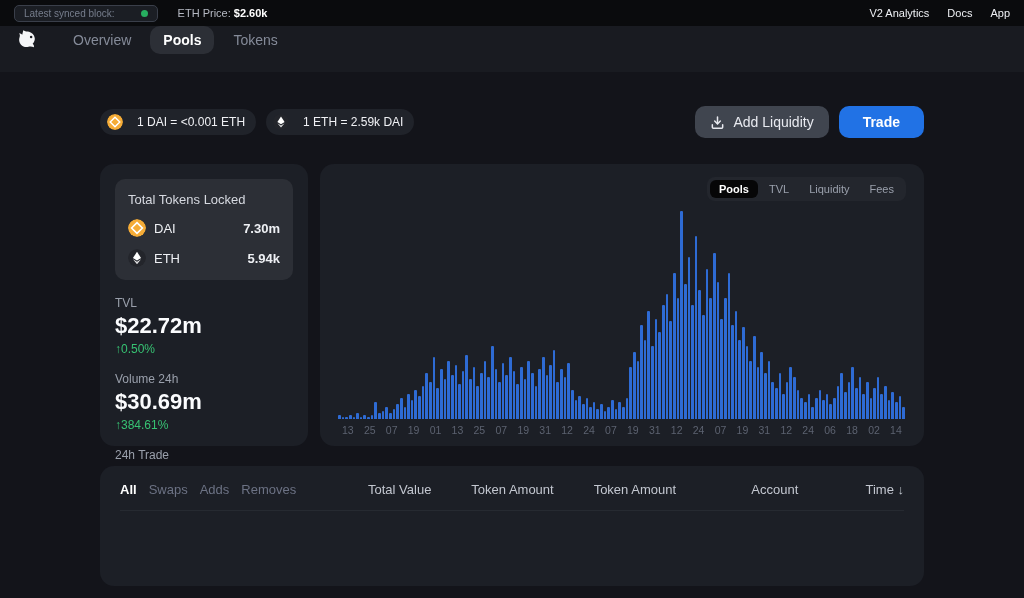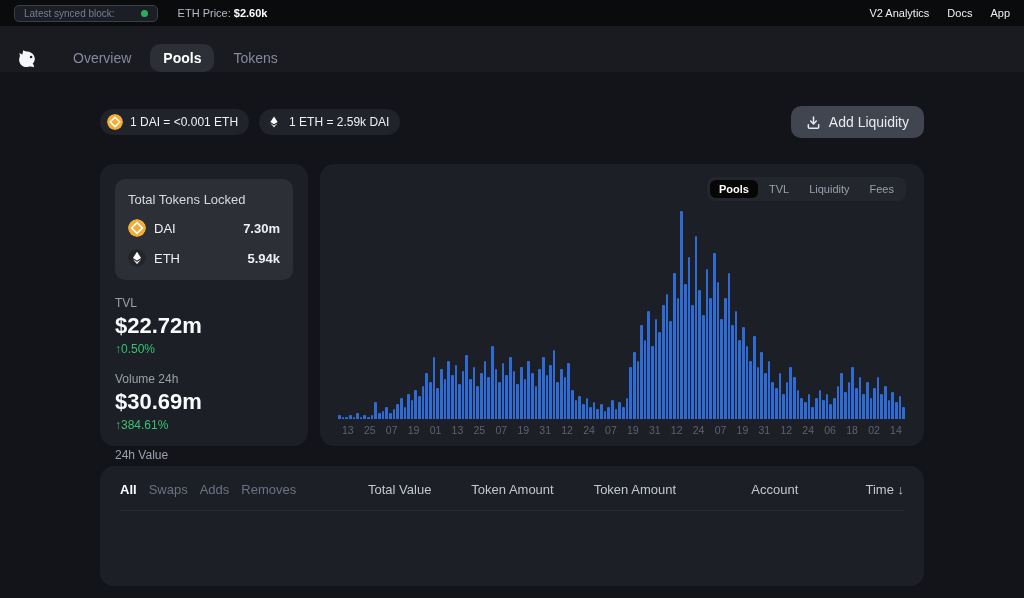--- a/index.html
+++ b/index.html
@@ -9,21 +9,21 @@
   
   .topbar { height:26px; background:#0a0b0d; display:flex; align-items:center; padding:0 14px; gap:14px; }
   .sync-badge { display:flex; align-items:center; gap:26px; background:#1b1e24; border:1px solid #3a3f4a; border-radius:5px; padding:2px 9px; font-size:10px; color:#767d8c; }
   .sync-dot { width:7px; height:7px; border-radius:50%; background:#27ae60; }
   .ethprice { font-size:11px; color:#b6bac4; margin-left:6px; }
   .ethprice b { color:#ffffff; margin-left:3px; }
   .topbar-links { margin-left:auto; display:flex; gap:18px; font-size:11px; color:#eef0f4; }
   .topbar-links span { cursor:pointer; }
 
   
-  .nav { height:46px; background:#191b21; display:flex; align-items:flex-end; padding:0 16px; }
+  .nav { height:46px; background:#191b21; display:flex; align-items:flex-start; padding:0 16px; }
   .logo { width:26px; height:26px; margin-right:18px; display:flex; align-items:center; }
   .nav-items { display:flex; align-items:center; gap:6px; }
   .nav-item { font-size:14px; color:#858b99; padding:6px 13px; cursor:pointer; }
   .nav-item.active { background:#2c2f36; border-radius:10px; color:#ffffff; font-weight:bold; }
   .nav-right { margin-left:auto; display:flex; align-items:center; gap:10px; }
   .network-pill { display:flex; align-items:center; gap:7px; background:#22252c; border-radius:18px; padding:4px 10px 4px 6px; cursor:pointer; }
   .network-pill .net-name { font-size:13px; color:#eceef2; }
   .chev { width:9px; height:9px; border-right:1.5px solid #9aa0ad; border-bottom:1.5px solid #9aa0ad; transform:rotate(45deg) translateY(-2px); }
   .searchbox { width:336px; background:#0a0b0e; border-radius:18px; padding:0 14px; height:32px; display:flex; align-items:center; }
   .searchbox input { flex:1; background:transparent; border:none; outline:none; color:#f2f3f6; font-size:13px; font-family:"Liberation Sans", sans-serif; }
@@ -31,21 +31,21 @@
   .menu-btn { background:#3c414c; border-radius:10px; padding:2px 9px 8px 9px; color:#e6e9ef; font-size:15px; font-weight:bold; letter-spacing:1px; line-height:1; cursor:pointer; height:28px; display:flex; align-items:flex-end; }
 
   
   .main { width:824px; margin:0 auto; padding-top:20px; }
   .pair-header { display:flex; align-items:center; gap:8px; }
   .coin { border-radius:50%; display:inline-flex; }
   .pair-name { font-size:20px; font-weight:bold; color:#ffffff; margin-left:4px; }
   .fee-badge { background:#2c2f36; border-radius:6px; padding:3px 7px; font-size:12px; color:#cfd3db; margin-left:4px; }
 
   .rates-row { display:flex; align-items:center; margin-top:14px; }
-  .rate-pill { display:flex; align-items:center; gap:7px; background:#20232a; border-radius:16px; padding:5px 11px 5px 7px; font-size:12px; color:#f0f1f5; margin-right:10px; }
+  .rate-pill { display:flex; align-items:center; gap:14px; background:#20232a; border-radius:16px; padding:5px 11px 5px 7px; font-size:12px; color:#f0f1f5; margin-right:10px; }
   .actions { margin-left:auto; display:flex; gap:10px; }
   .btn-secondary { display:flex; align-items:center; gap:8px; background:#40454f; border:none; border-radius:10px; padding:8px 15px; font-size:14px; color:#e8eaf0; cursor:pointer; font-family:"Liberation Sans", sans-serif; }
   .btn-primary { background:#2172e5; border:none; border-radius:10px; padding:8px 24px; font-size:14px; font-weight:bold; color:#ffffff; cursor:pointer; font-family:"Liberation Sans", sans-serif; }
 
   .panels { display:flex; gap:12px; margin-top:26px; height:282px; }
   .info-panel { width:208px; background:#1c1f26; border-radius:14px; padding:15px; }
   .locked-card { background:#2c2f36; border-radius:10px; padding:13px; }
   .locked-title { font-size:13px; color:#d6d9e0; }
   .locked-row { display:flex; align-items:center; gap:8px; margin-top:12px; font-size:13px; color:#eef0f4; }
   .locked-amt { margin-left:auto; font-weight:bold; }
@@ -129,20 +129,21 @@
       </div>
       <div class="actions">
         <button class="btn-secondary">
           <svg width="15" height="15" viewBox="0 0 16 16" fill="none" stroke="#e8eaf0" stroke-width="1.6" stroke-linecap="round">
               <path d="M8 2 v7"></path>
               <path d="M5 6.5 L8 9.5 L11 6.5"></path>
               <path d="M2.5 10.5 v2.5 a1 1 0 0 0 1 1 h9 a1 1 0 0 0 1-1 v-2.5"></path>
             </svg>
           <span>Add Liquidity</span>
         </button>
+        <button class="btn-primary">Trade</button>
       </div>
     </div>
 
     <div class="panels">
 
       <div class="info-panel">
         <div class="locked-card">
           <div class="locked-title">Total Tokens Locked</div>
           <div class="locked-row">
             <svg class="coin" width="18" height="18" viewBox="0 0 16 16">
@@ -161,21 +162,21 @@
             <span>ETH</span>
             <span class="locked-amt">5.94k</span>
           </div>
         </div>
         <div class="stat-label">TVL</div>
         <div class="stat-value">$22.72m</div>
         <div class="stat-change">↑0.50%</div>
         <div class="stat-label">Volume 24h</div>
         <div class="stat-value">$30.69m</div>
         <div class="stat-change">↑384.61%</div>
-        <div class="stat-label">24h Value</div>
+        <div class="stat-label">24h Trade</div>
       </div>
 
       <div class="chart-panel">
         <div class="chart-head">
           <div class="chart-tabs">
             <span class="chart-tab active">Pools</span>
             <span class="chart-tab">TVL</span>
             <span class="chart-tab">Liquidity</span>
             <span class="chart-tab">Fees</span>
           </div>

